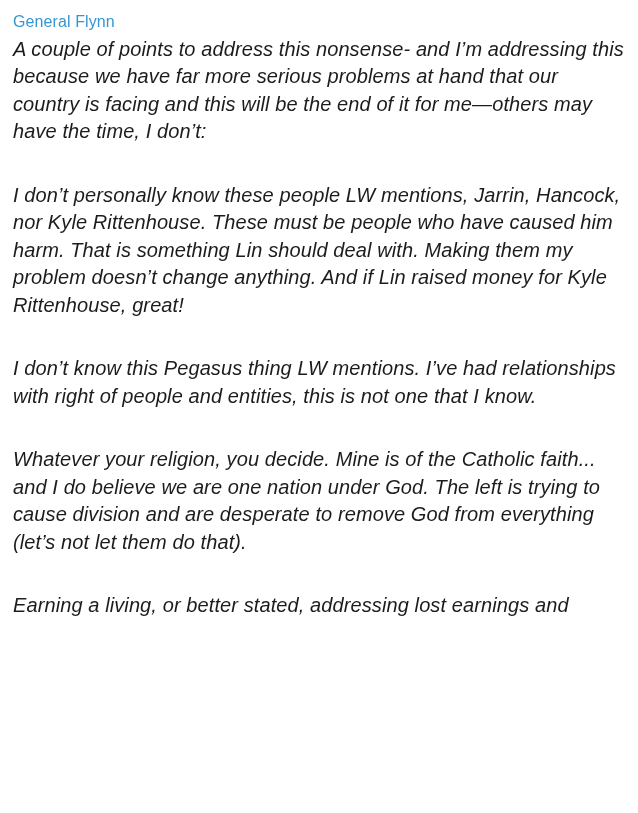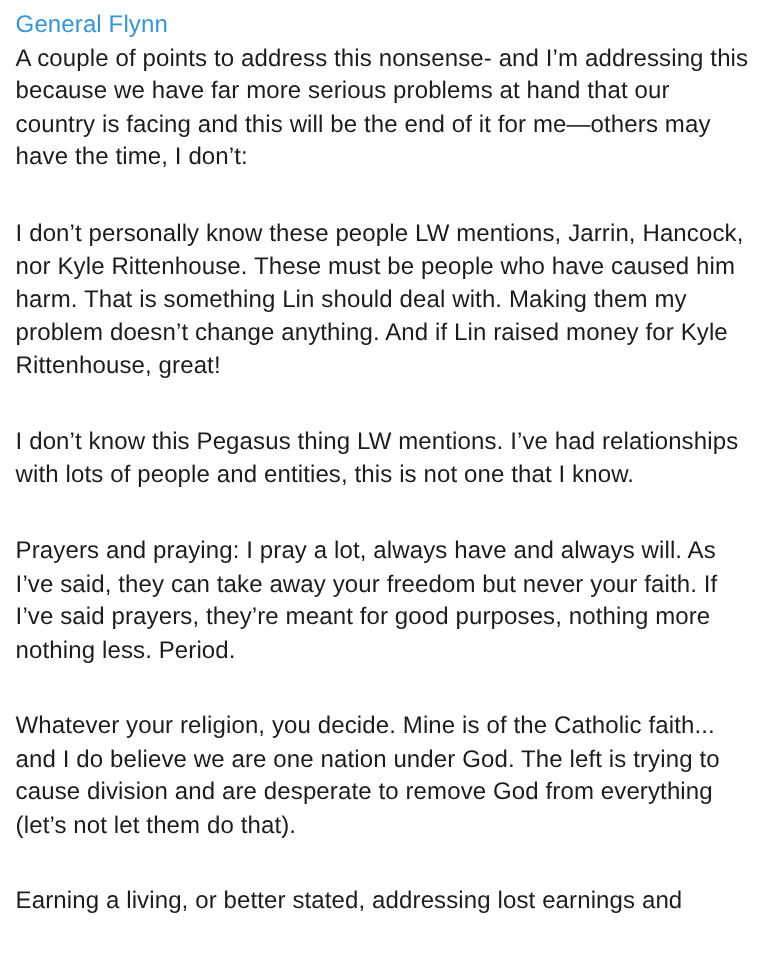--- a/index.html
+++ b/index.html
@@ -17,36 +17,36 @@
   .message {
     padding: 8px 10px 0 13px;
     width: 638px;
     font-size: 20px;
     line-height: 27.5px;
     color: #1c1c1c;
     letter-spacing: 0.1px;
   }
   .sender {
     color: #3596d3;
-    font-size: 20px;
+    font-size: 16px;
     line-height: 27.5px;
     cursor: pointer;
   }
   .message p {
     margin: 36px 0 0 0;
     max-width: 615px;
+    font-style: italic;
   }
   .message p.first {
     margin-top: 0;
   }
 </style>
 </head>
 <body>
 
 <div class="message">
   <div class="sender">General Flynn</div>
   <p class="first">A couple of points to address this nonsense- and I’m addressing this because we have far more serious problems at hand that our country is facing and this will be the end of it for me—others may have the time, I don’t:</p>
   <p>I don’t personally know these people LW mentions, Jarrin, Hancock, nor Kyle Rittenhouse. These must be people who have caused him harm. That is something Lin should deal with. Making them my problem doesn’t change anything. And if Lin raised money for Kyle Rittenhouse, great!</p>
-  <p>I don’t know this Pegasus thing LW mentions. I’ve had relationships with lots of people and entities, this is not one that I know.</p>
-  <p>Prayers and praying: I pray a lot, always have and always will. As I’ve said, they can take away your freedom but never your faith. If I’ve said prayers, they’re meant for good purposes, nothing more nothing less. Period.</p>
+  <p>I don’t know this Pegasus thing LW mentions. I’ve had relationships with right of people and entities, this is not one that I know.</p>
   <p>Whatever your religion, you decide. Mine is of the Catholic faith... and I do believe we are one nation under God. The left is trying to cause division and are desperate to remove God from everything (let’s not let them do that).</p>
   <p>Earning a living, or better stated, addressing lost earnings and</p>
 </div>
 
 </body></html>

